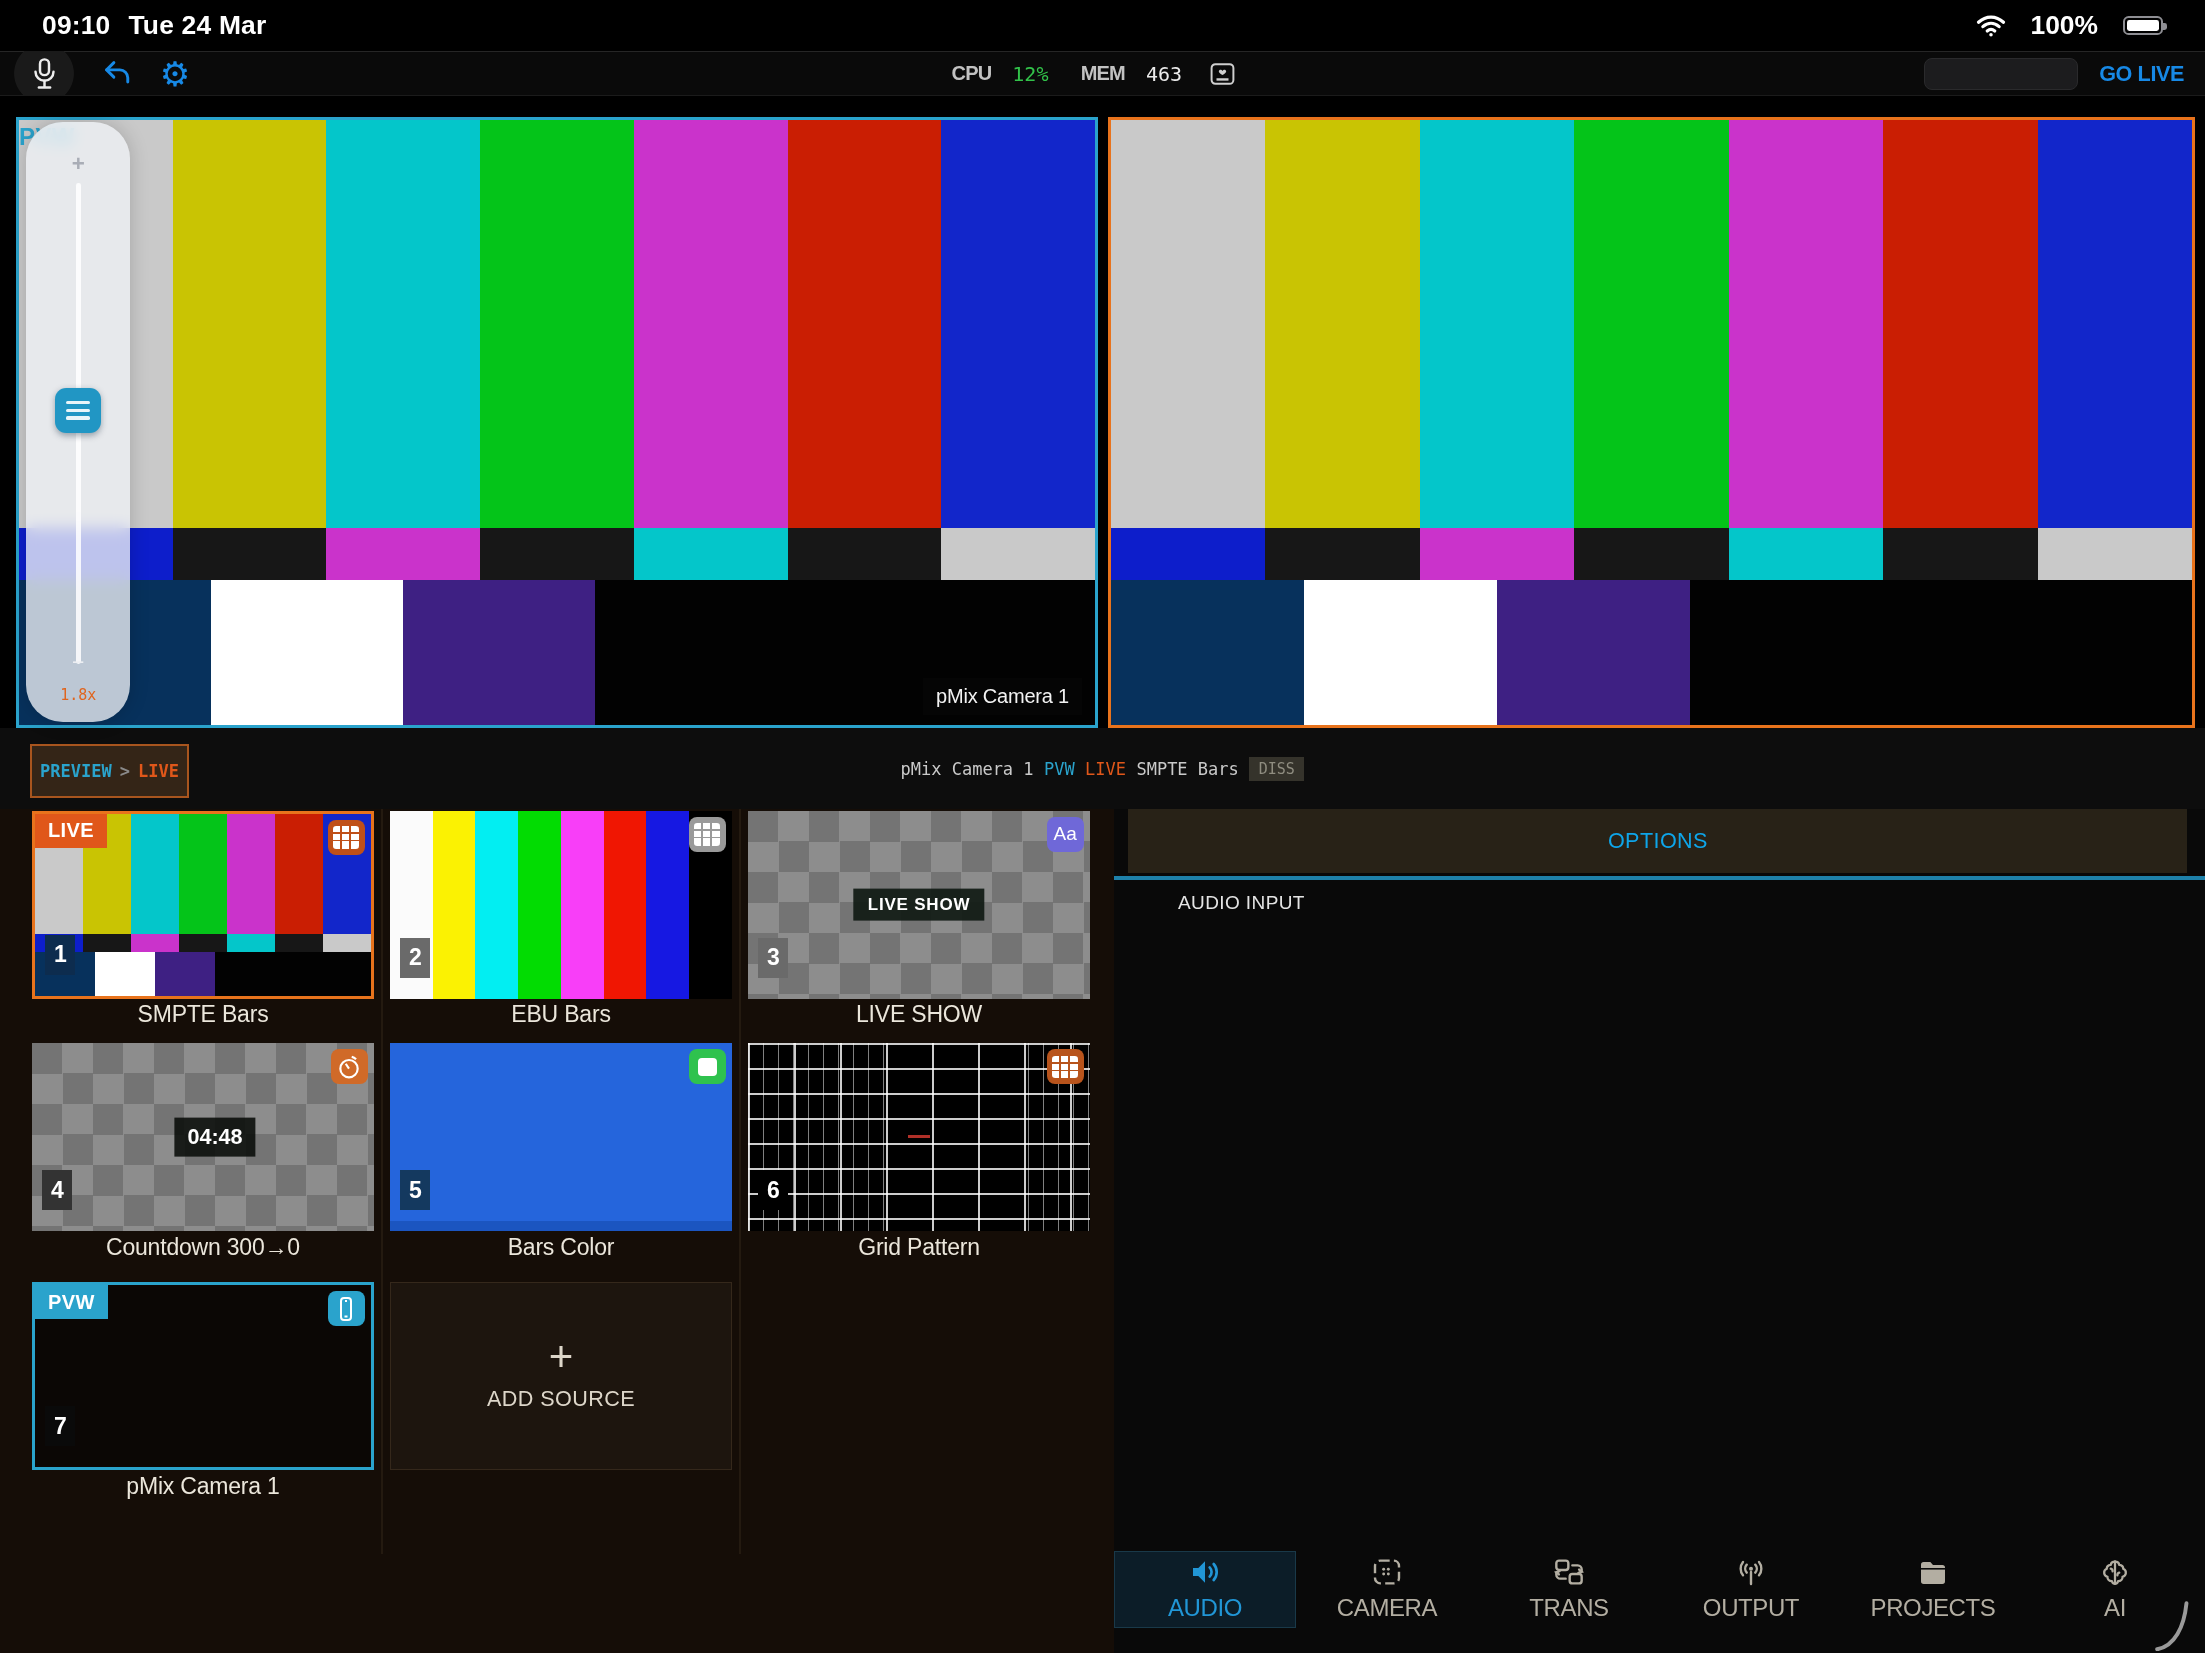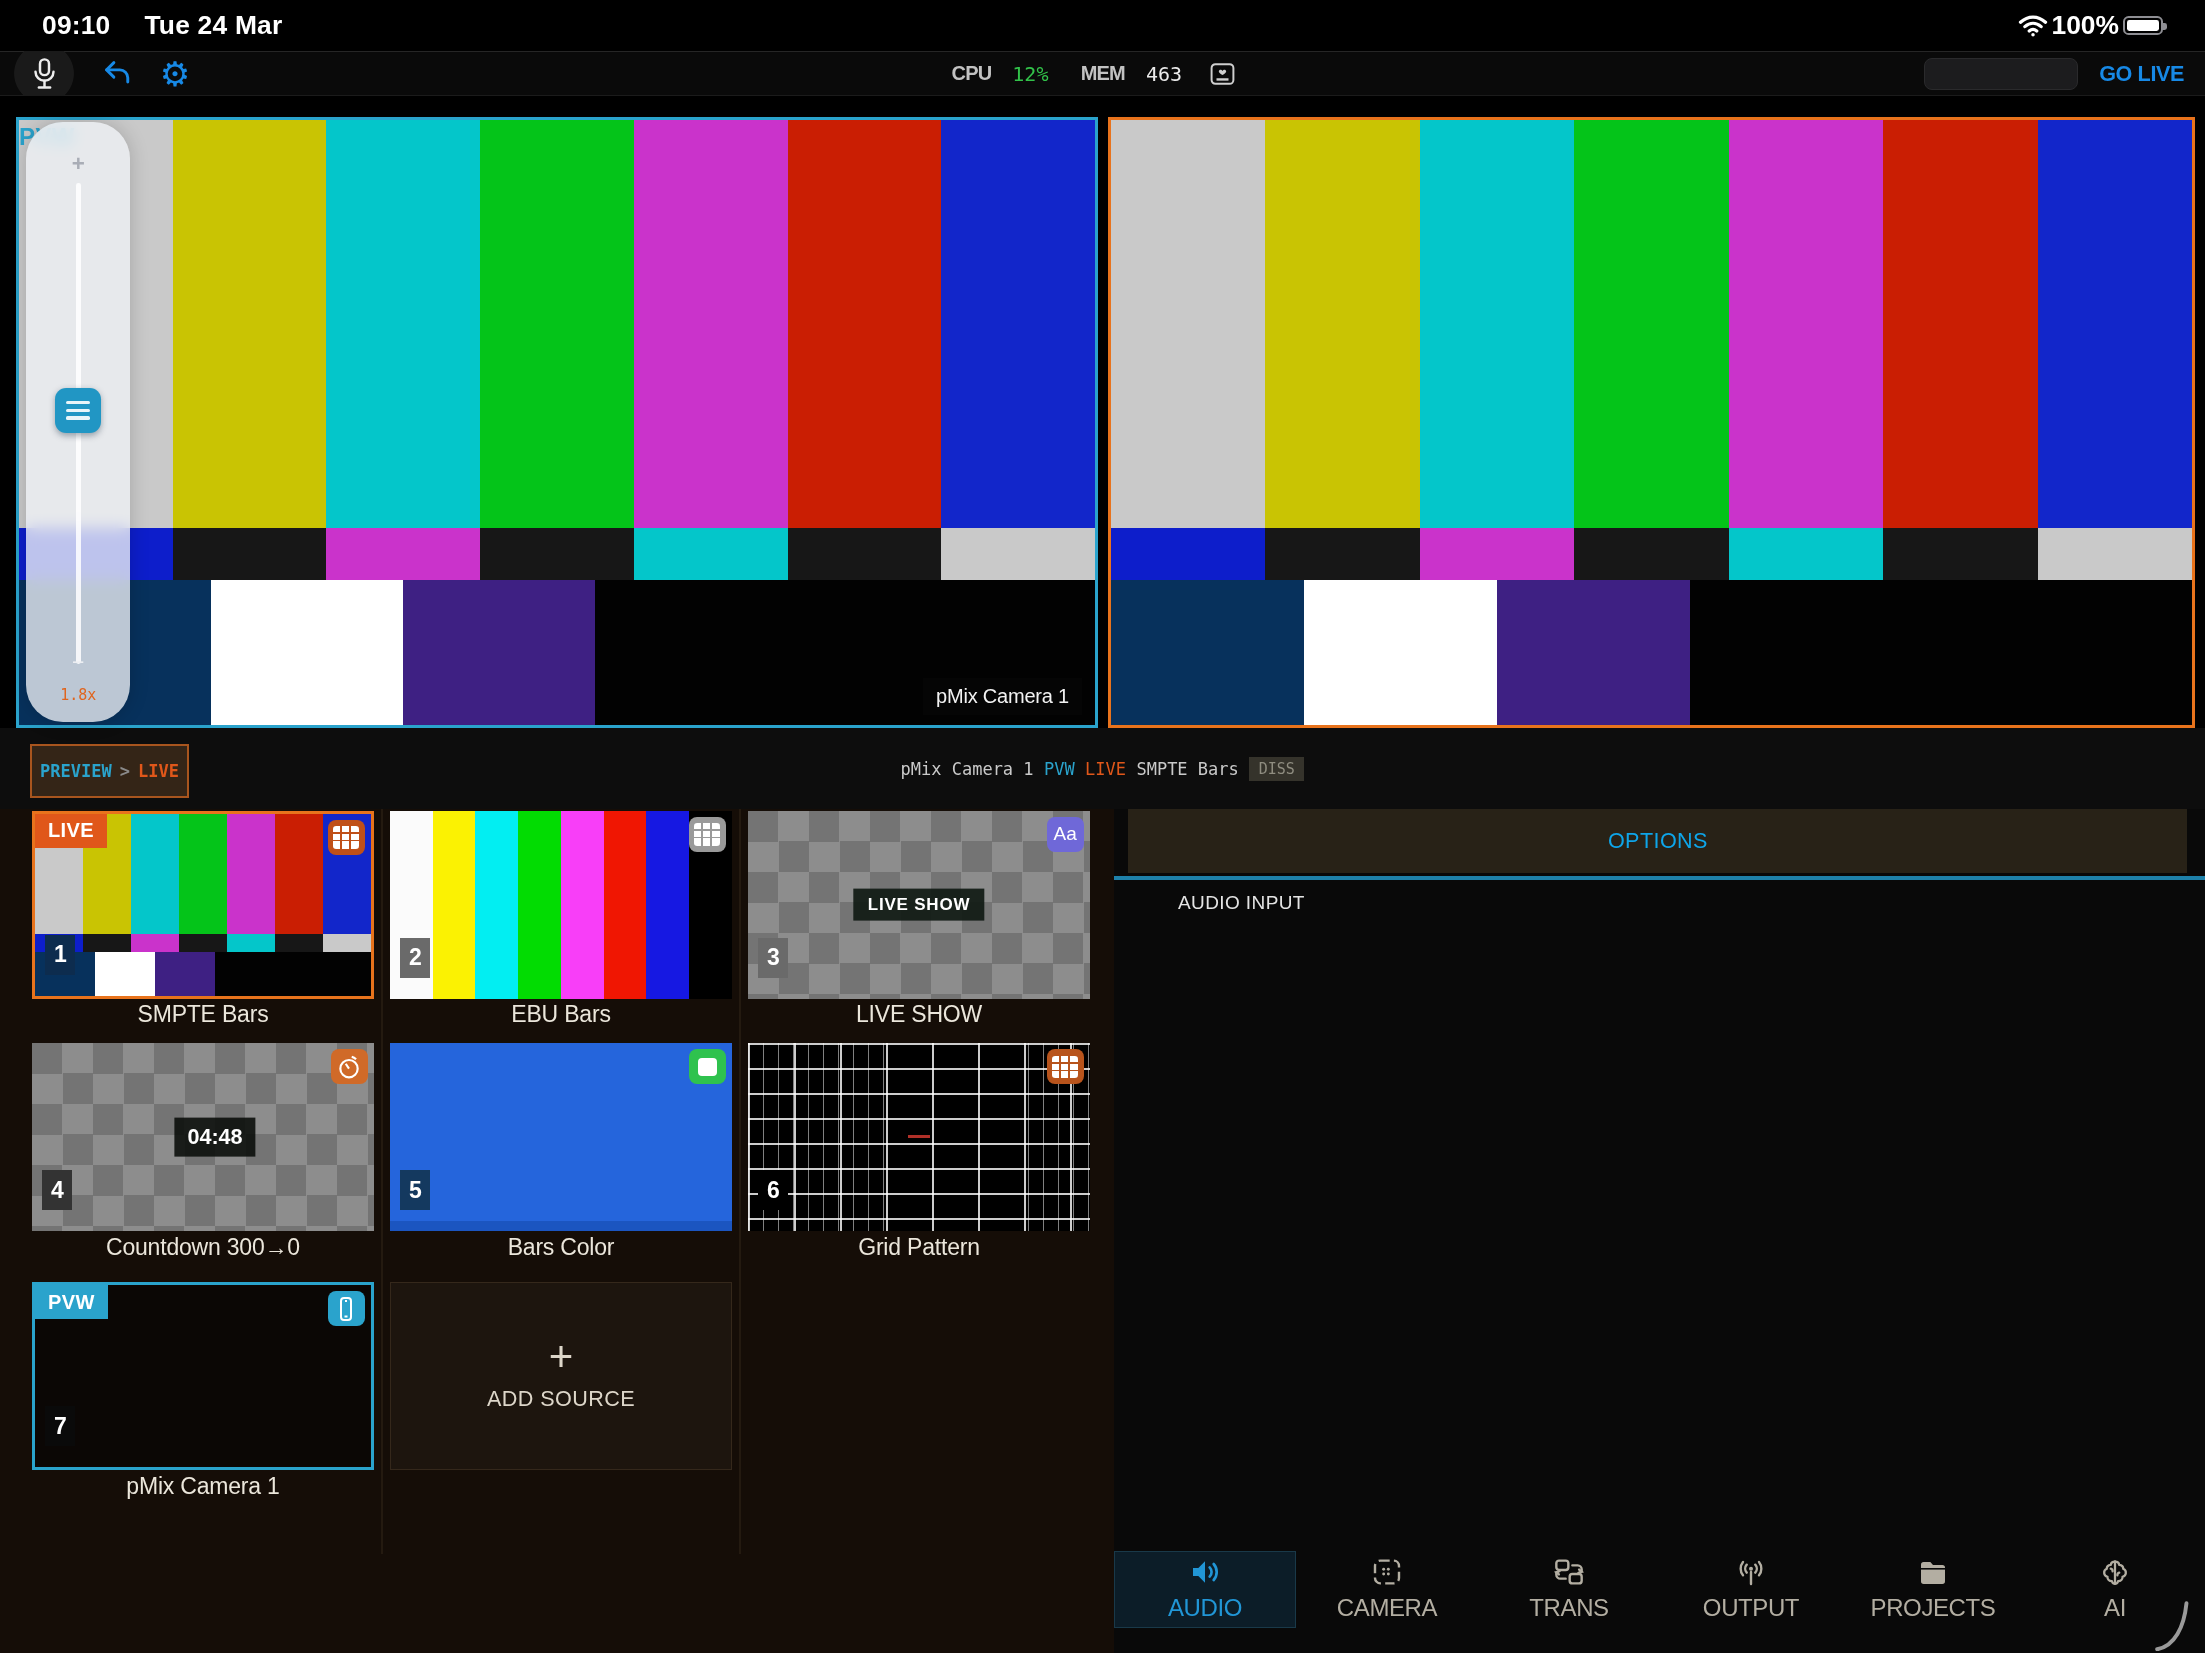--- a/index.html
+++ b/index.html
@@ -2,22 +2,22 @@
 <html style="font-size:13px"><head>
 <meta charset="utf-8">
 <style>
   * { margin:0; padding:0; box-sizing:border-box; }
   html,body { width:2205px; height:1654px; background:#000; overflow:hidden;
     font-family:"Liberation Sans", sans-serif; -webkit-font-smoothing:antialiased; }
 
   
   #status-bar { position:absolute; left:0; top:0; width:2205px; height:51px;
     display:flex; align-items:center; justify-content:space-between; padding:0 42px; color:#fff; }
-  .sb-left { display:flex; gap:34px; font-size:26.4px; font-weight:700; letter-spacing:0.2px; }
-  .sb-right { display:flex; align-items:center; gap:4px; font-size:26.4px; font-weight:700; }
+  .sb-left { display:flex; gap:18px; font-size:26.4px; font-weight:700; letter-spacing:0.2px; }
+  .sb-right { display:flex; align-items:center; gap:25px; font-size:26.4px; font-weight:700; }
   .wifi-svg { width:30px; height:24px; }
   .battery { width:40px; height:19px; border:2px solid #8e8e93; border-radius:5.6px; padding:1.6px; position:relative; }
   .battery .fill { width:100%; height:100%; background:#fff; border-radius:2.4px; }
   .battery:after { content:""; position:absolute; right:-5.6px; top:4.8px; width:3.2px; height:7.2px; background:#8e8e93; border-radius:0 2.4px 2.4px 0; }
 
   
   #toolbar { position:absolute; left:0; top:51px; width:2205px; height:45px; background:#0a0a0a;
     border-top:0.8px solid #262626; border-bottom:0.8px solid #1b1b1b; }
   .tb-left { position:absolute; left:0; top:0; height:100%; display:flex; align-items:center; }
   .mic-btn { width:88px; height:45px; display:flex; align-items:center; justify-content:center;

